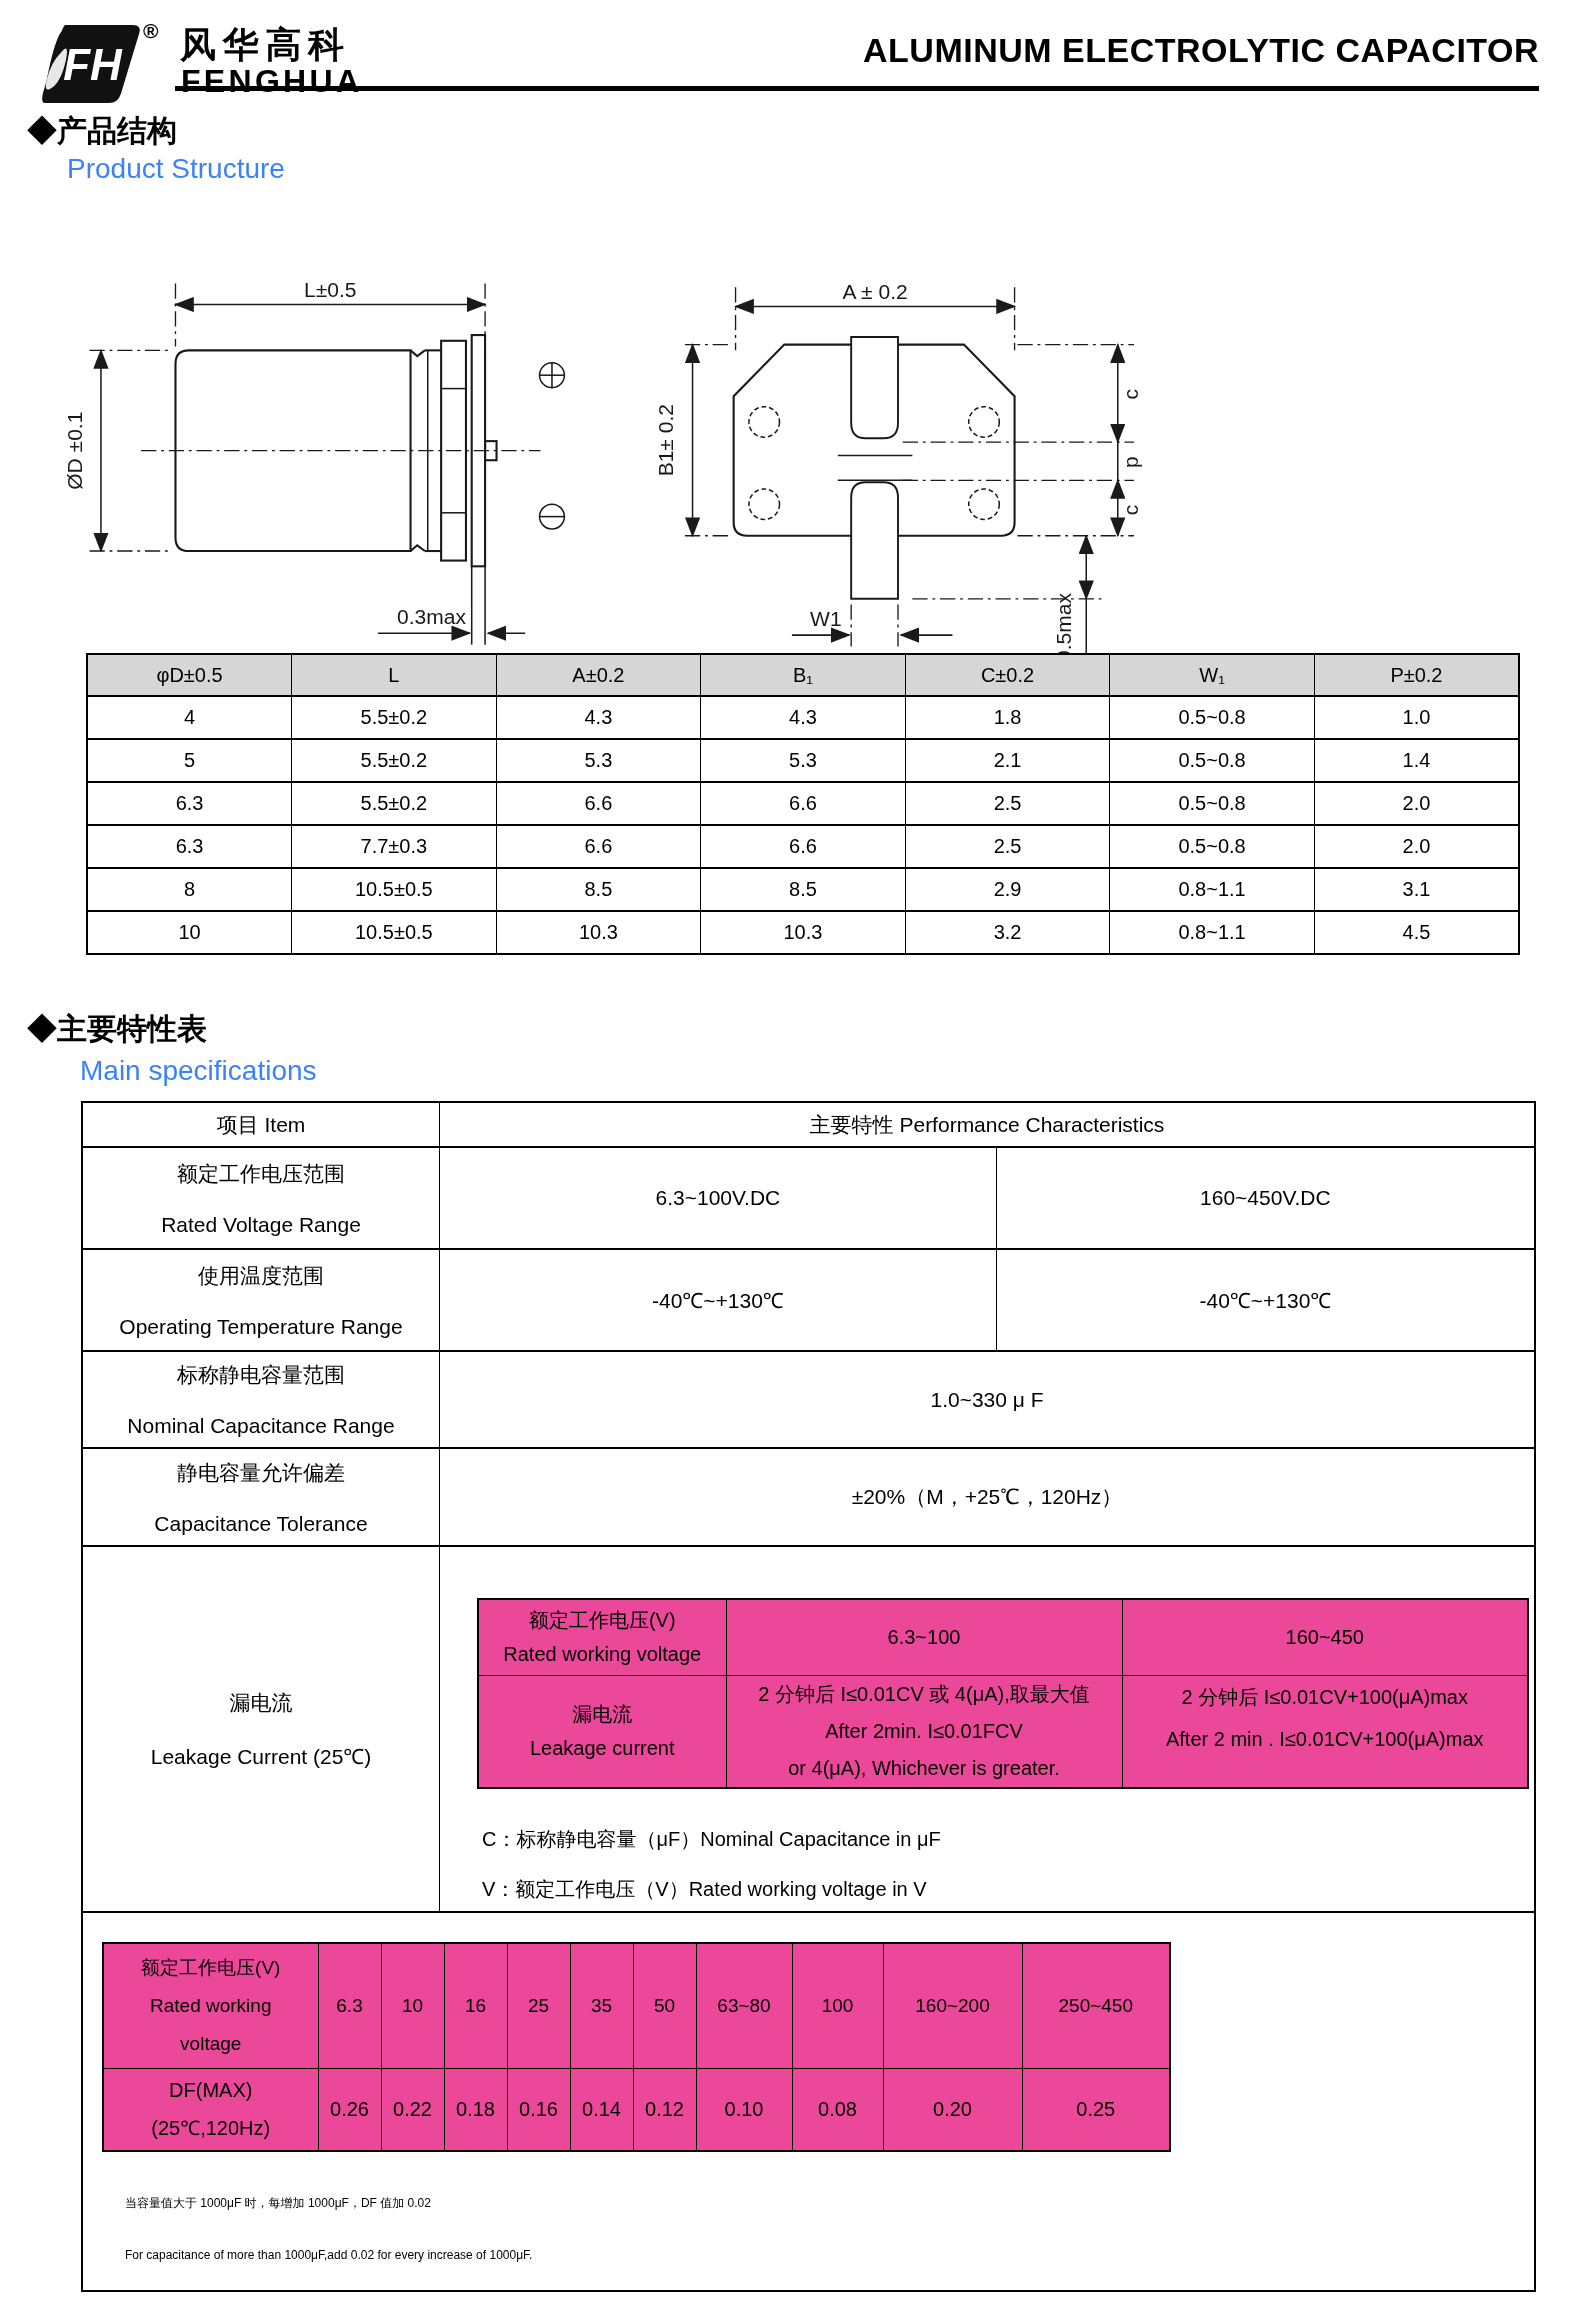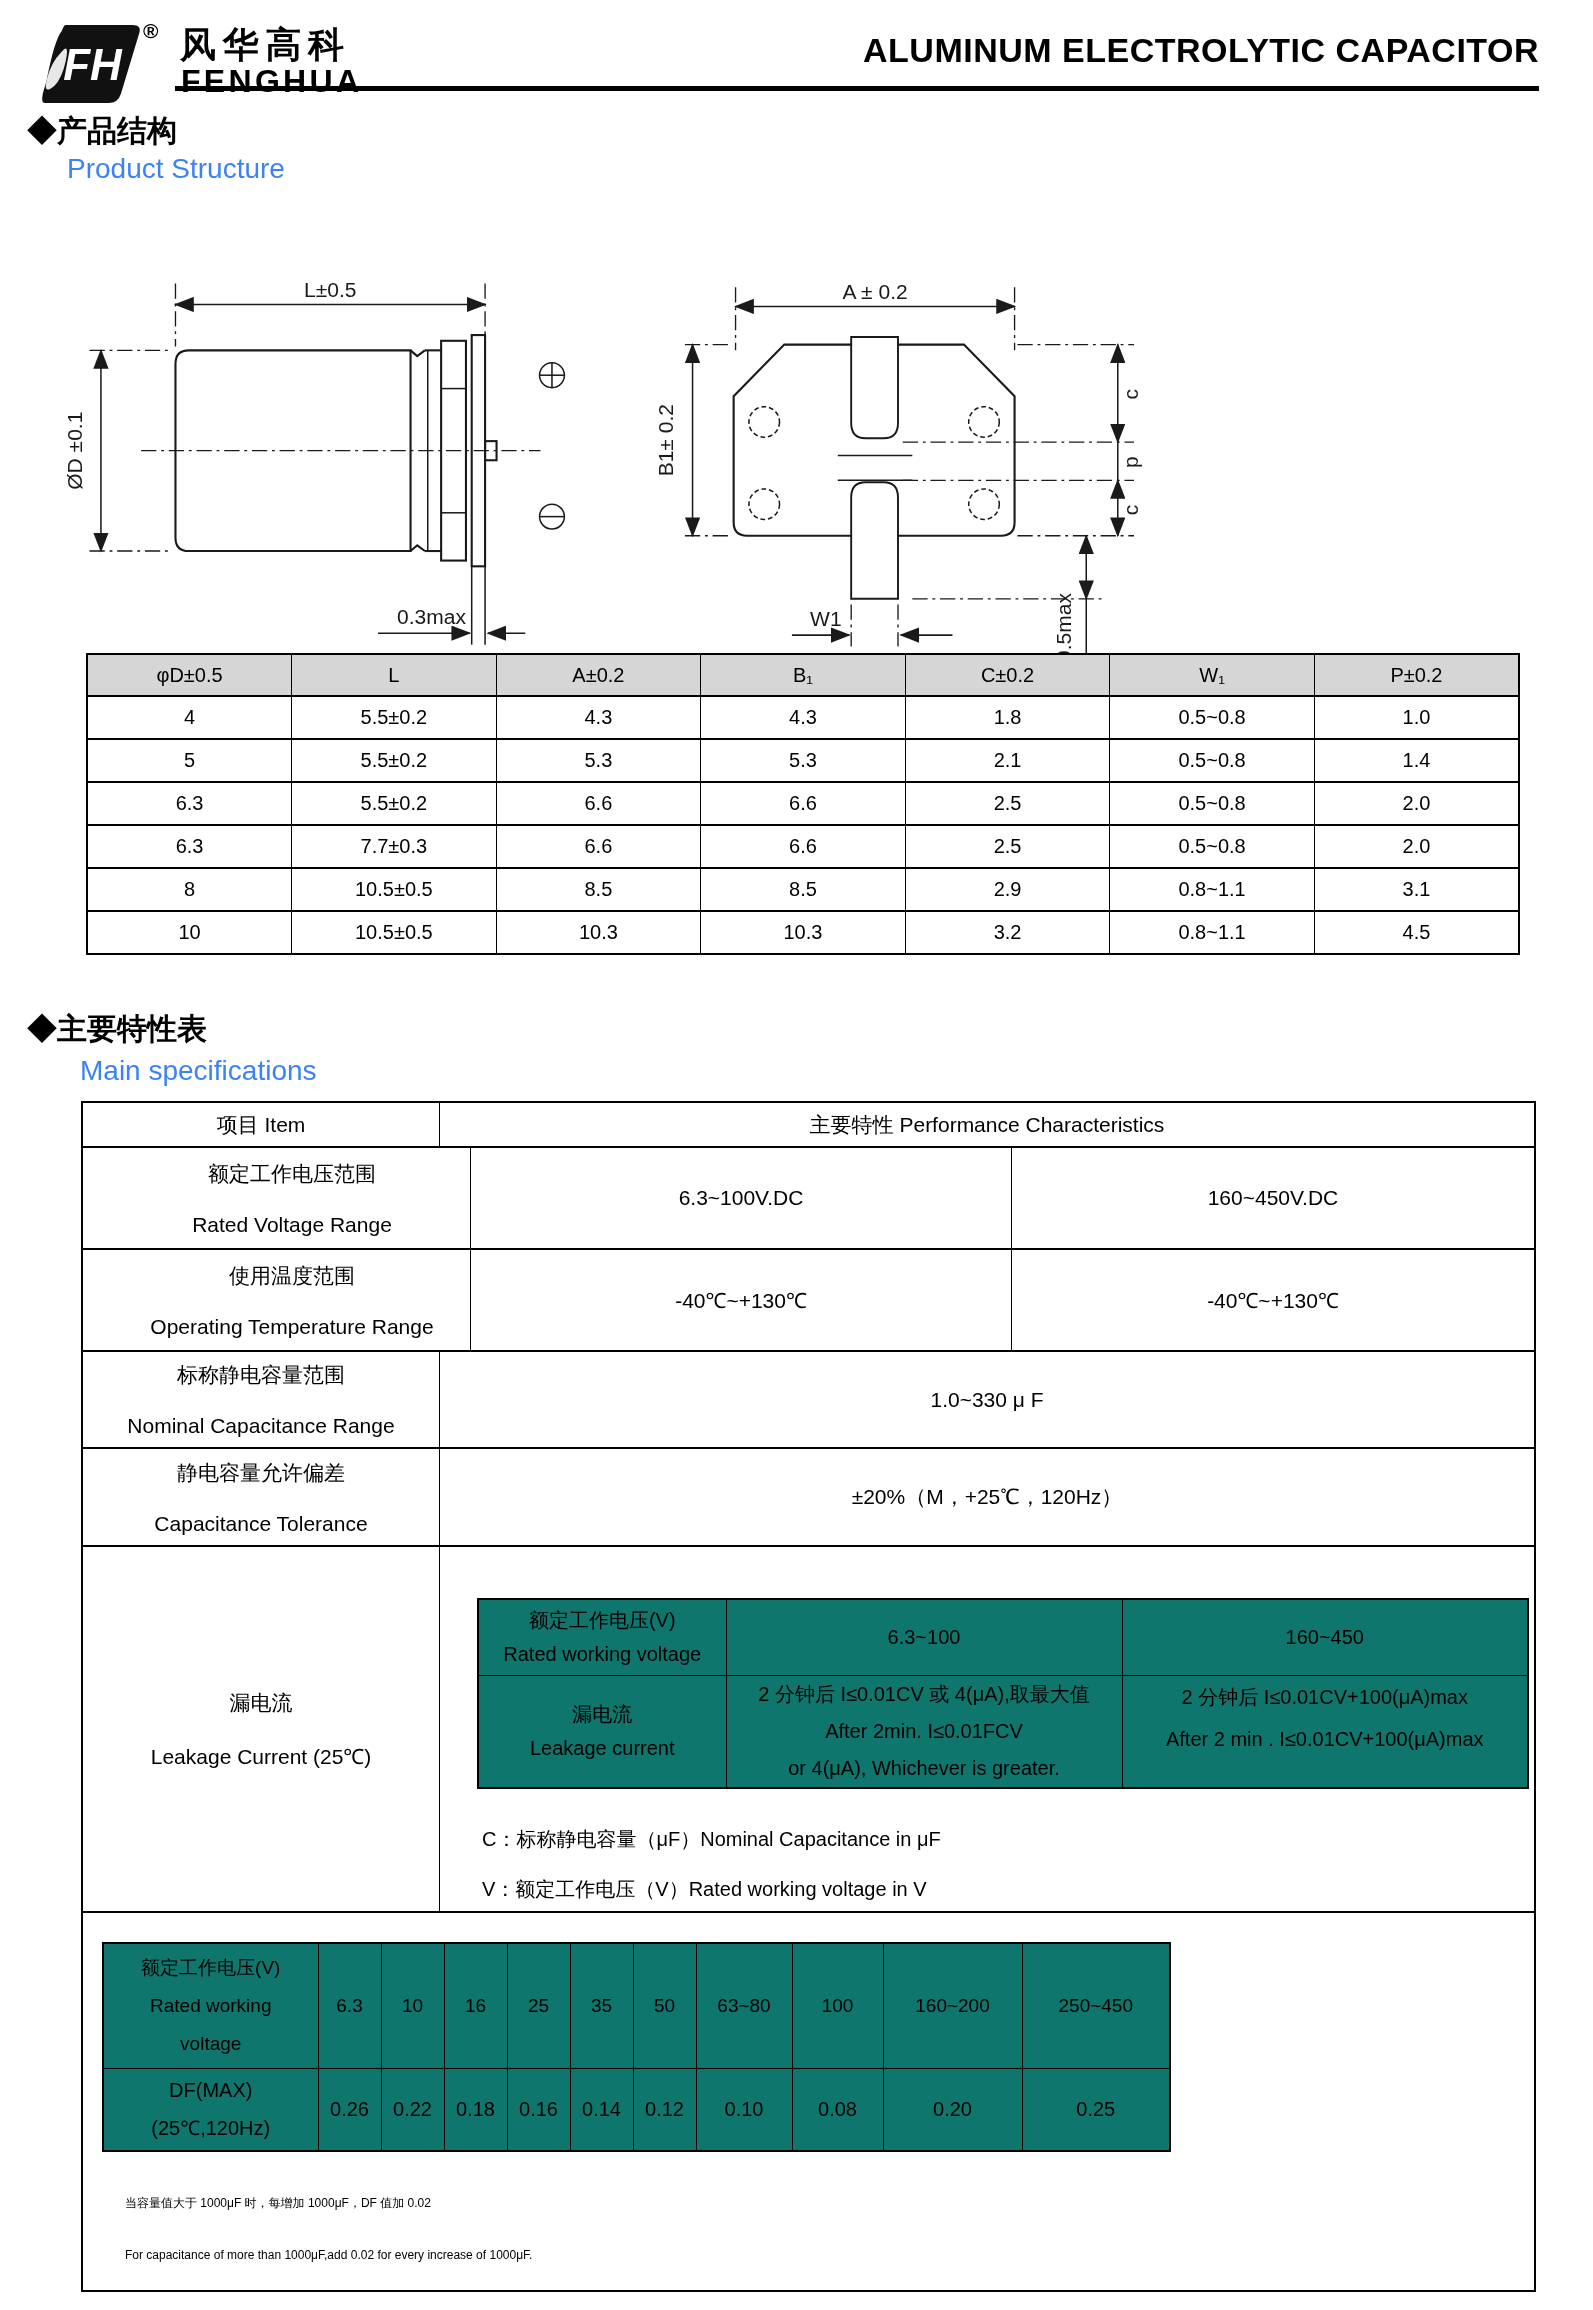--- a/index.html
+++ b/index.html
@@ -45,26 +45,26 @@
   .srow:first-child{border-top:none;}
   .slabel{width:357px;flex:0 0 357px;border-right:1.9px solid #000;box-sizing:border-box;
           display:flex;flex-direction:column;align-items:center;justify-content:center;gap:25px;
           font-size:21px;text-align:center;}
   .scontent{flex:1;box-sizing:border-box;position:relative;font-size:21px;}
   .center-cell{display:flex;align-items:center;justify-content:center;height:100%;}
   .halves{display:flex;height:100%;}
   .half{display:flex;align-items:center;justify-content:center;box-sizing:border-box;}
   .half.low{width:50.8%;}
   .half.high{width:49.2%;border-left:1.9px solid #000;}
-  .h48{height:43px;}  .h107{height:102px;padding-left:31px;} .h101{height:97px;} .h102{height:98px;}
+  .h48{height:43px;}  .h107{height:102px;} .h101{height:97px;} .h102{height:98px;}
   .h383{height:366px;} .h400{height:379px;}
   .head-cell{font-size:21px;}
 
   
-  .nested{border-collapse:collapse;table-layout:fixed;background:#0f766e;}
+  .nested{border-collapse:collapse;table-layout:fixed;background:#ec4899;}
   .nested td{border:1.9px solid #000;box-sizing:border-box;padding:0 3.8px;font-size:20px;text-align:center;}
   .leak-table{margin:51px 0 0 37px;width:1050px;border:2.9px solid #000;}
   .leak-head td{height:76px;}
   .leak-data td{height:113px;}
   .leak-low{ text-align:left;line-height:37px;font-size:19px;padding-left:5.7px;}
   .leak-high{text-align:left;line-height:42px;font-size:19px;padding-left:5.7px;vertical-align:top;padding-top:9.6px;}
   .two-line{line-height:34px;}
   .leak-notes{margin:25px 0 0 42px;font-size:20px;line-height:50px;}
 
   .df-table{margin:29px 0 0 19px;width:1067px;border:2.9px solid #000;}

